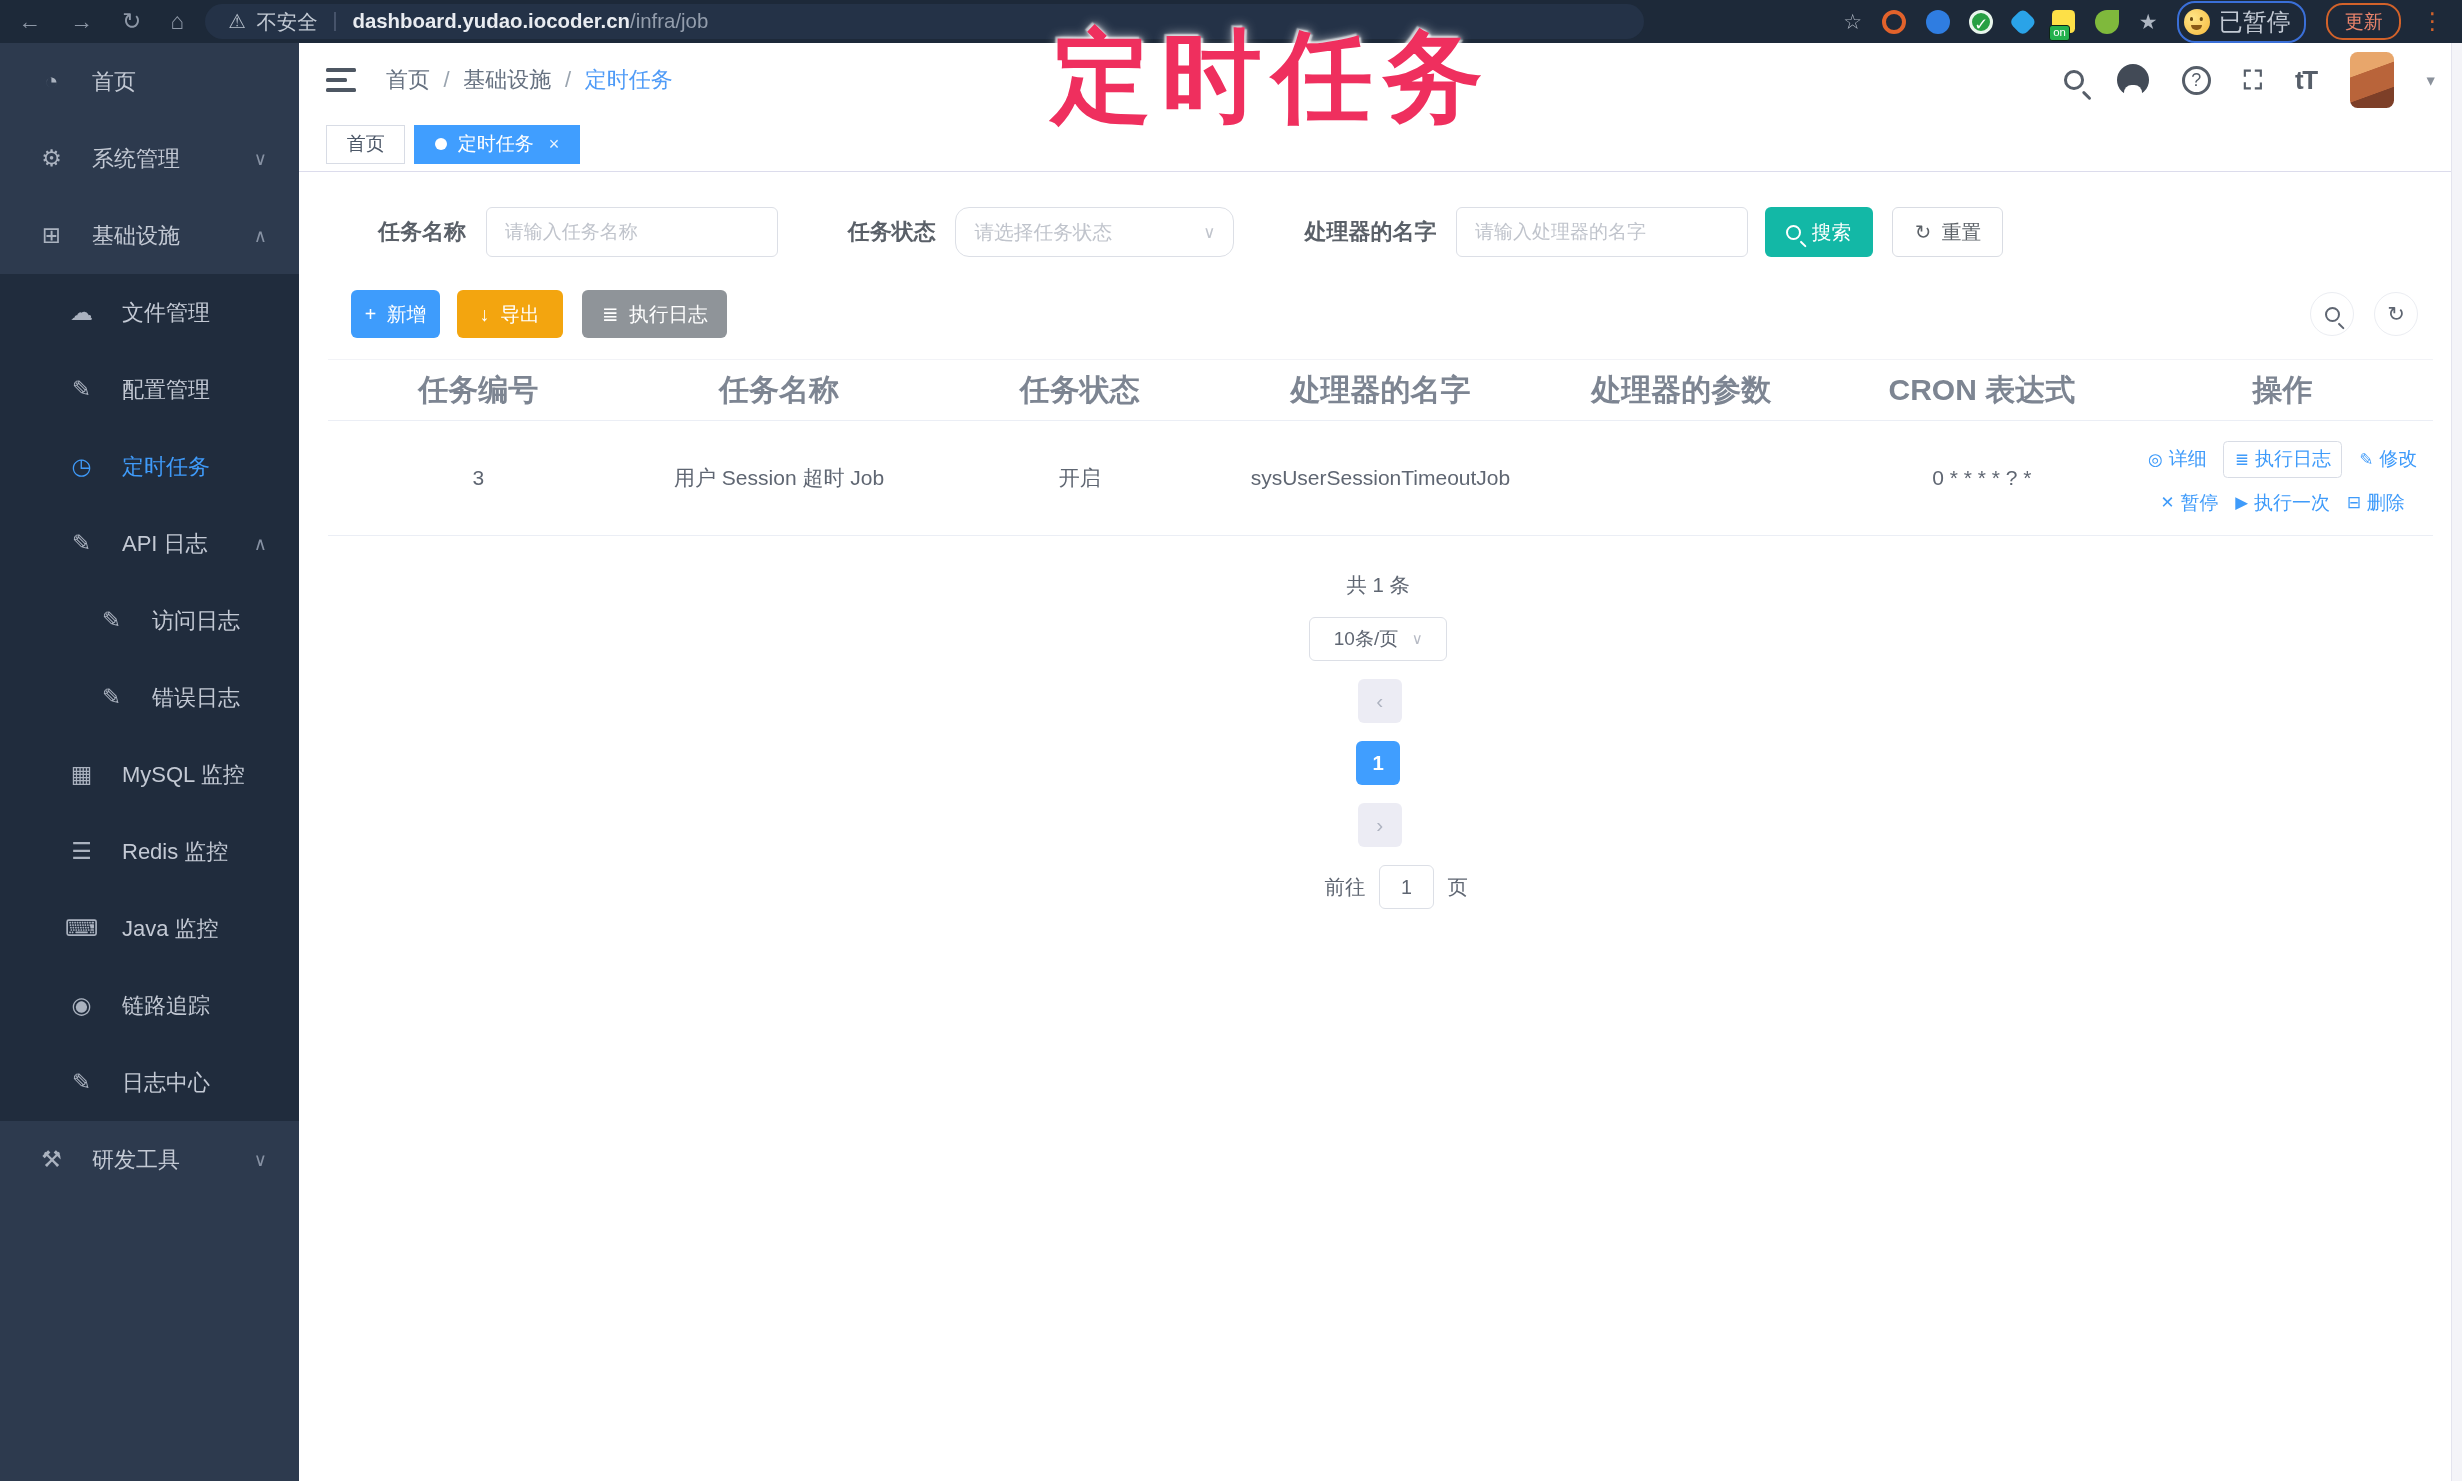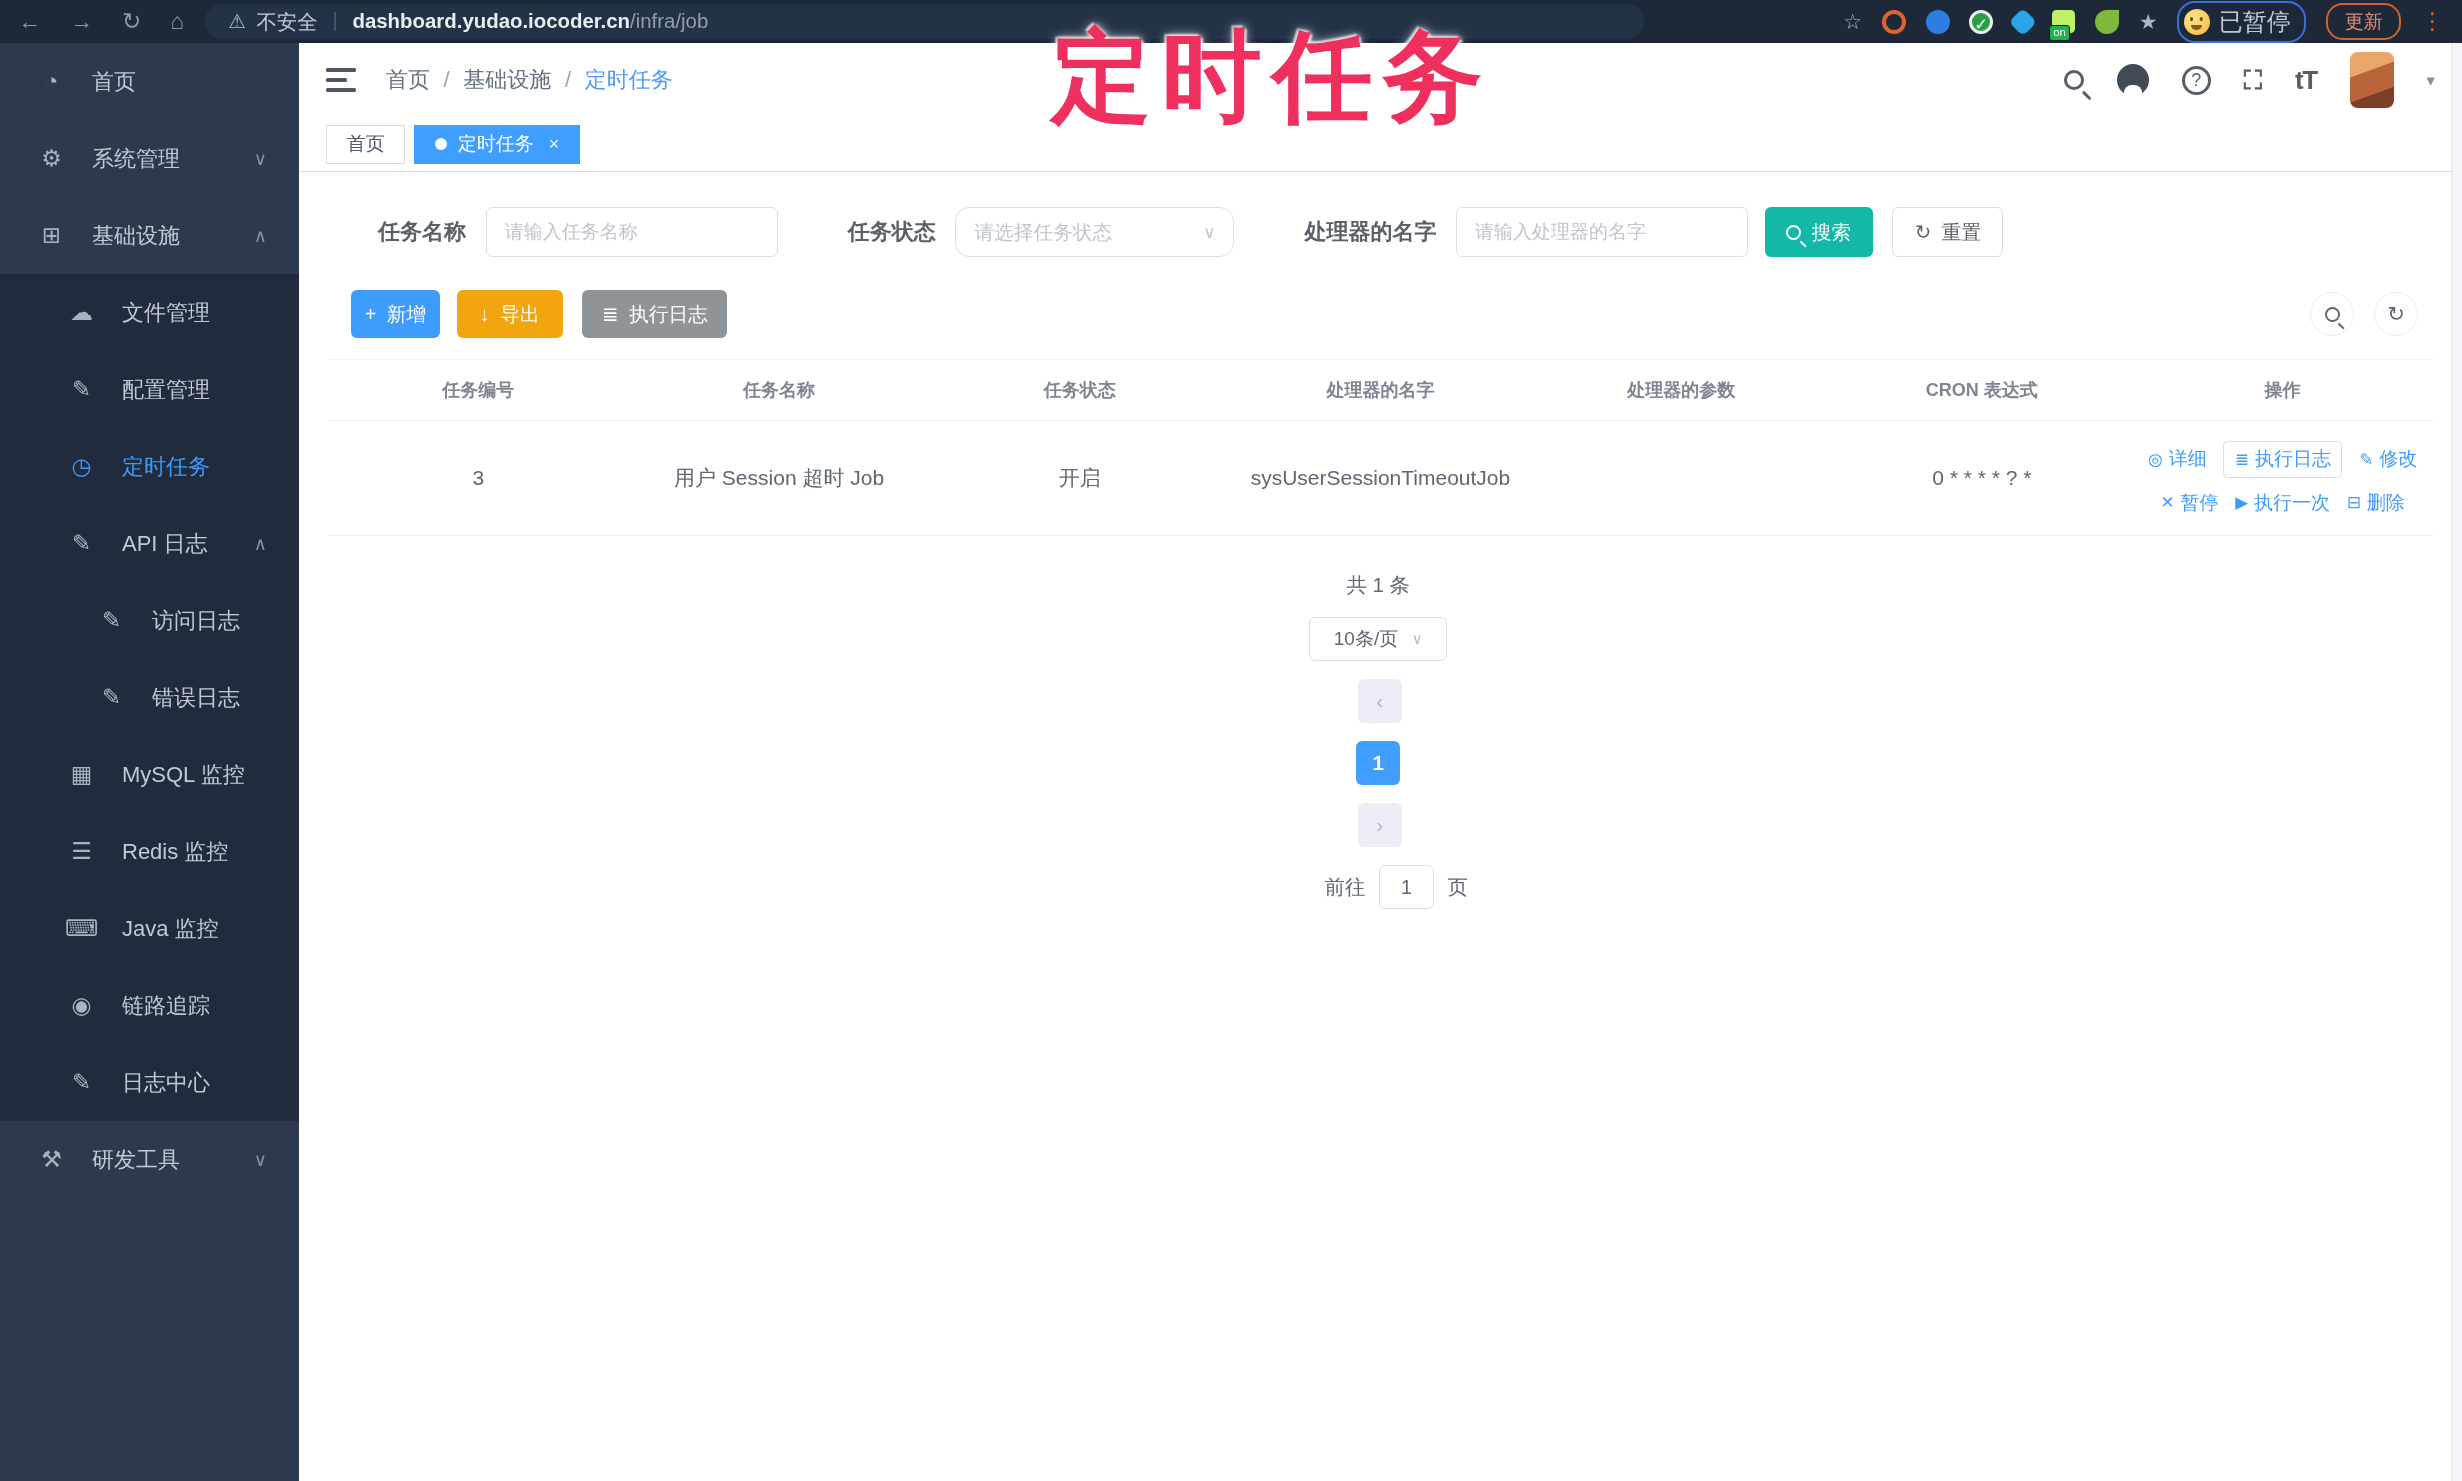--- a/index.html
+++ b/index.html
@@ -17,21 +17,21 @@
   .url-divider { width:1.5px; height:19.7px; background:#46536a; margin-right:16.7px; }
   .url-host { color:#e9ecf1; font-weight:bold; }
   .url-path { color:#939dac; }
   .b-right { display:flex; align-items:center; gap:19.7px; margin-left:auto; }
   .b-right .glyph { font-size:21px; color:#aeb6c2; }
   .ext { width:24px; height:24px; border-radius:50%; display:inline-block; position:relative; }
   .ext-ring { border:4.5px solid #e2622b; background:transparent; }
   .ext-drop { background:#2f7de1; }
   .ext-check { background:#27a043; color:#fff; text-align:center; line-height:24px; font-size:16.7px; border:3px solid #e8f5ec; }
   .ext-gem { background:#2aa3e8; border-radius:6px; transform:rotate(45deg); width:19.7px; height:19.7px; }
-  .ext-dark { background:#bef264; border-radius:4.5px; width:23px; height:23px; }
+  .ext-dark { background:#fde047; border-radius:4.5px; width:23px; height:23px; }
   .ext-dark .on-badge { position:absolute; left:-3px; bottom:-7.6px; background:#23b14d; color:#fff; font-size:11.4px; line-height:13.6px; padding:0 3px; border-radius:3px; border:1.5px solid #0d2415; }
   .ext-leaf { background:#7fb93c; border-radius:50% 0 50% 50%; }
   .ext-star { color:#e8edf3; font-size:23px; width:auto; height:auto; border-radius:0; }
   .paused-chip { display:flex; align-items:center; gap:9px; border:2.3px solid #3a6fd8; border-radius:18px; padding:3px 13.6px 3px 4.5px; }
   .emoji-face { width:26px; height:26px; border-radius:50%; background:radial-gradient(circle at 35% 35%,#ffe588,#f5b93c); position:relative; }
   .emoji-face::before { content:""; position:absolute; left:6px; top:8.3px; width:3.8px; height:3.8px; border-radius:50%; background:#6b4a12; box-shadow:9.8px 0 0 #6b4a12; }
   .emoji-face::after { content:""; position:absolute; left:7.6px; bottom:4.5px; width:10.6px; height:5.3px; border-radius:0 0 9px 9px; background:#8a5a16; }
   .paused-label { color:#c3cad4; font-size:24px; }
   .update-btn { border:2.3px solid #d2622a; color:#e9836b; border-radius:16.7px; padding:3.8px 16.7px; font-size:19px; }
   .kebab { color:#d2622a; font-size:23px; }
@@ -98,21 +98,21 @@
   
   .toolbar-row { display:flex; align-items:center; margin:33px 0 0 23px; }
   .btn-add { background:#3e9cfc; color:#fff; width:89px; height:48px; }
   .btn-export { background:#f3a50f; color:#fff; width:106px; height:48px; margin-left:16.7px; }
   .btn-joblog { background:#8f9499; color:#fff; width:145px; height:48px; margin-left:19.7px; }
   .tool-circles { margin-left:auto; margin-right:15px; display:flex; gap:19.7px; }
   .circle-btn { width:44px; height:44px; border-radius:50%; background:#fff; border:1.5px solid #ebedf2; color:#5f6672; display:flex; align-items:center; justify-content:center; font-size:21px; cursor:pointer; }
 
   
   .job-table { width:100%; border-collapse:collapse; margin-top:21px; table-layout:fixed; }
-  .job-table th { height:61px; font-size:18px; color:#7d8592; font-weight:bold; border-bottom:1.5px solid #ebeef5; border-top:1.5px solid #f2f3f7; text-align:center; }
+  .job-table th { height:61px; font-size:30px; color:#7d8592; font-weight:bold; border-bottom:1.5px solid #ebeef5; border-top:1.5px solid #f2f3f7; text-align:center; }
   .job-table td { height:115px; font-size:21px; color:#5f6672; text-align:center; border-bottom:1.5px solid #ebeef5; vertical-align:middle; }
   .handler-cell { display:inline-block; max-width:267px; word-break:break-all; line-height:1.6; }
   .ops { display:flex; flex-direction:column; gap:12px; align-items:center; }
   .ops-line { display:flex; gap:16.7px; align-items:center; }
   .op-link { color:#3f9bfa; font-size:19px; display:inline-flex; align-items:center; gap:6px; cursor:pointer; white-space:nowrap; }
   .op-link.boxed { border:1.5px solid #d8dce5; border-radius:4.5px; padding:4.5px 10.6px; background:#fff; }
   .op-ico { font-size:16.7px; }
 
   
   .pagination { display:flex; align-items:center; justify-content:flex-end; gap:18px; margin:35px 4.5px 0 0; font-size:20.4px; color:#5f6672;flex-direction:column; }

